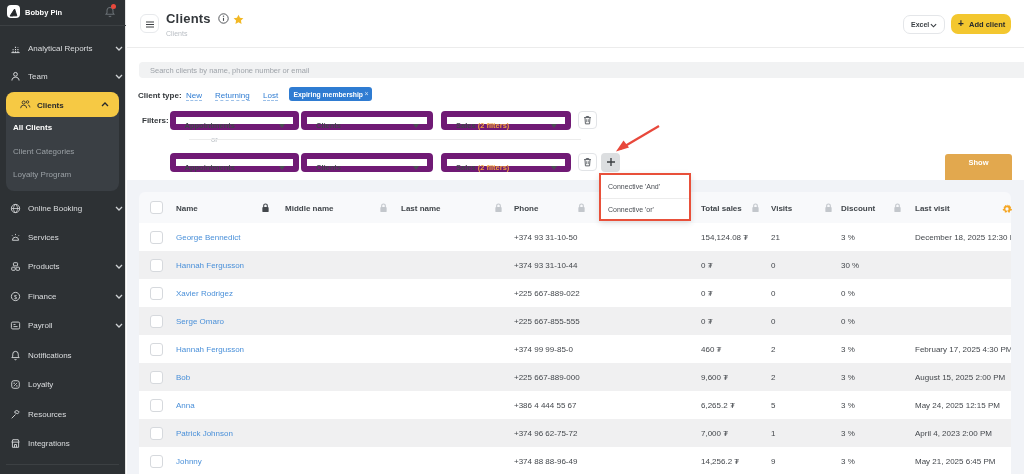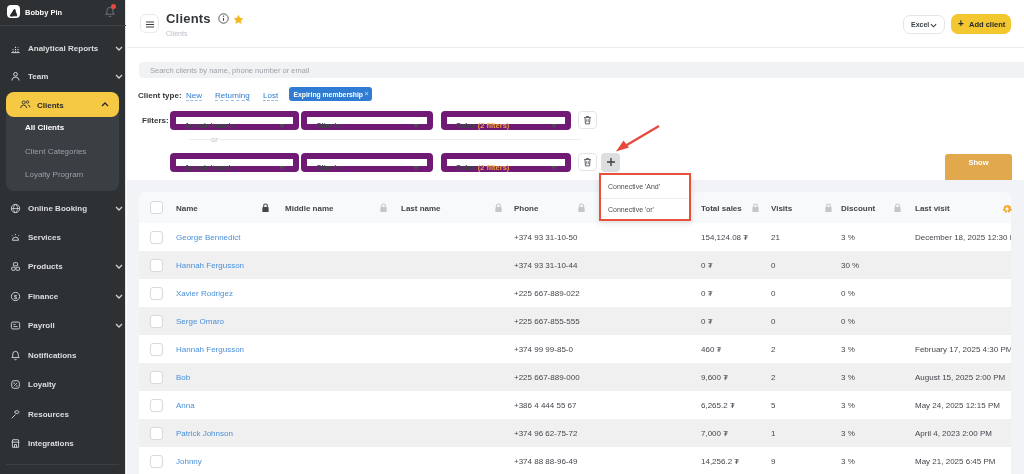--- a/index.html
+++ b/index.html
@@ -5,26 +5,26 @@
   * { margin:0; padding:0; box-sizing:border-box; }
   html,body { width:1024px; height:474px; overflow:hidden; background:#fff;
     font-family:"Liberation Sans", sans-serif; }
   #app { position:relative; width:1024px; height:474px; }
   .abs { position:absolute; }
 
   
   #side { position:absolute; left:0; top:0; width:126px; height:474px;
     background:#2d3134; border-right:1px solid #e3e3e3; }
   .sitem { position:absolute; left:0; width:136px; height:20px;
-    color:#dcdee0; font-size:8px; font-weight:bold; }
+    color:#dcdee0; font-size:8px; font-weight:normal; }
   .sitem svg.ic { position:absolute; left:10px; top:50%; margin-top:-5.5px; }
   .sitem svg.chev { position:absolute; left:auto; right:13px; top:50%; margin-top:-2.5px; }
   .sitem .lbl { position:absolute; left:28px; top:50%; transform:translateY(-50%); white-space:nowrap; }
   .chev { position:absolute; right:14px; top:50%; margin-top:-2px; }
-  .sub { position:absolute; left:13px; font-size:8px; color:#9aa0a5; white-space:nowrap;margin-left:12px; }
+  .sub { position:absolute; left:13px; font-size:8px; color:#9aa0a5; white-space:nowrap; }
 
   
   #main { position:absolute; left:127px; top:0; width:897px; height:474px; background:#fff; }
 
   .ddl { position:absolute; height:19px; background:#fff; border:6px solid #701a75; border-radius:4px;
     font-size:7.5px; font-weight:bold; color:#3f4449; line-height:17px; padding-left:9px; }
   .ddl .car { position:absolute; right:8px; top:7.5px; width:0; height:0;
     border-left:3.5px solid transparent; border-right:3.5px solid transparent; border-top:4px solid #4a4e52; }
   .icobtn { position:absolute; width:19px; height:18px; background:#fff; border:1px solid #e2e4e7;
     border-radius:4px; display:flex; align-items:center; justify-content:center; }

